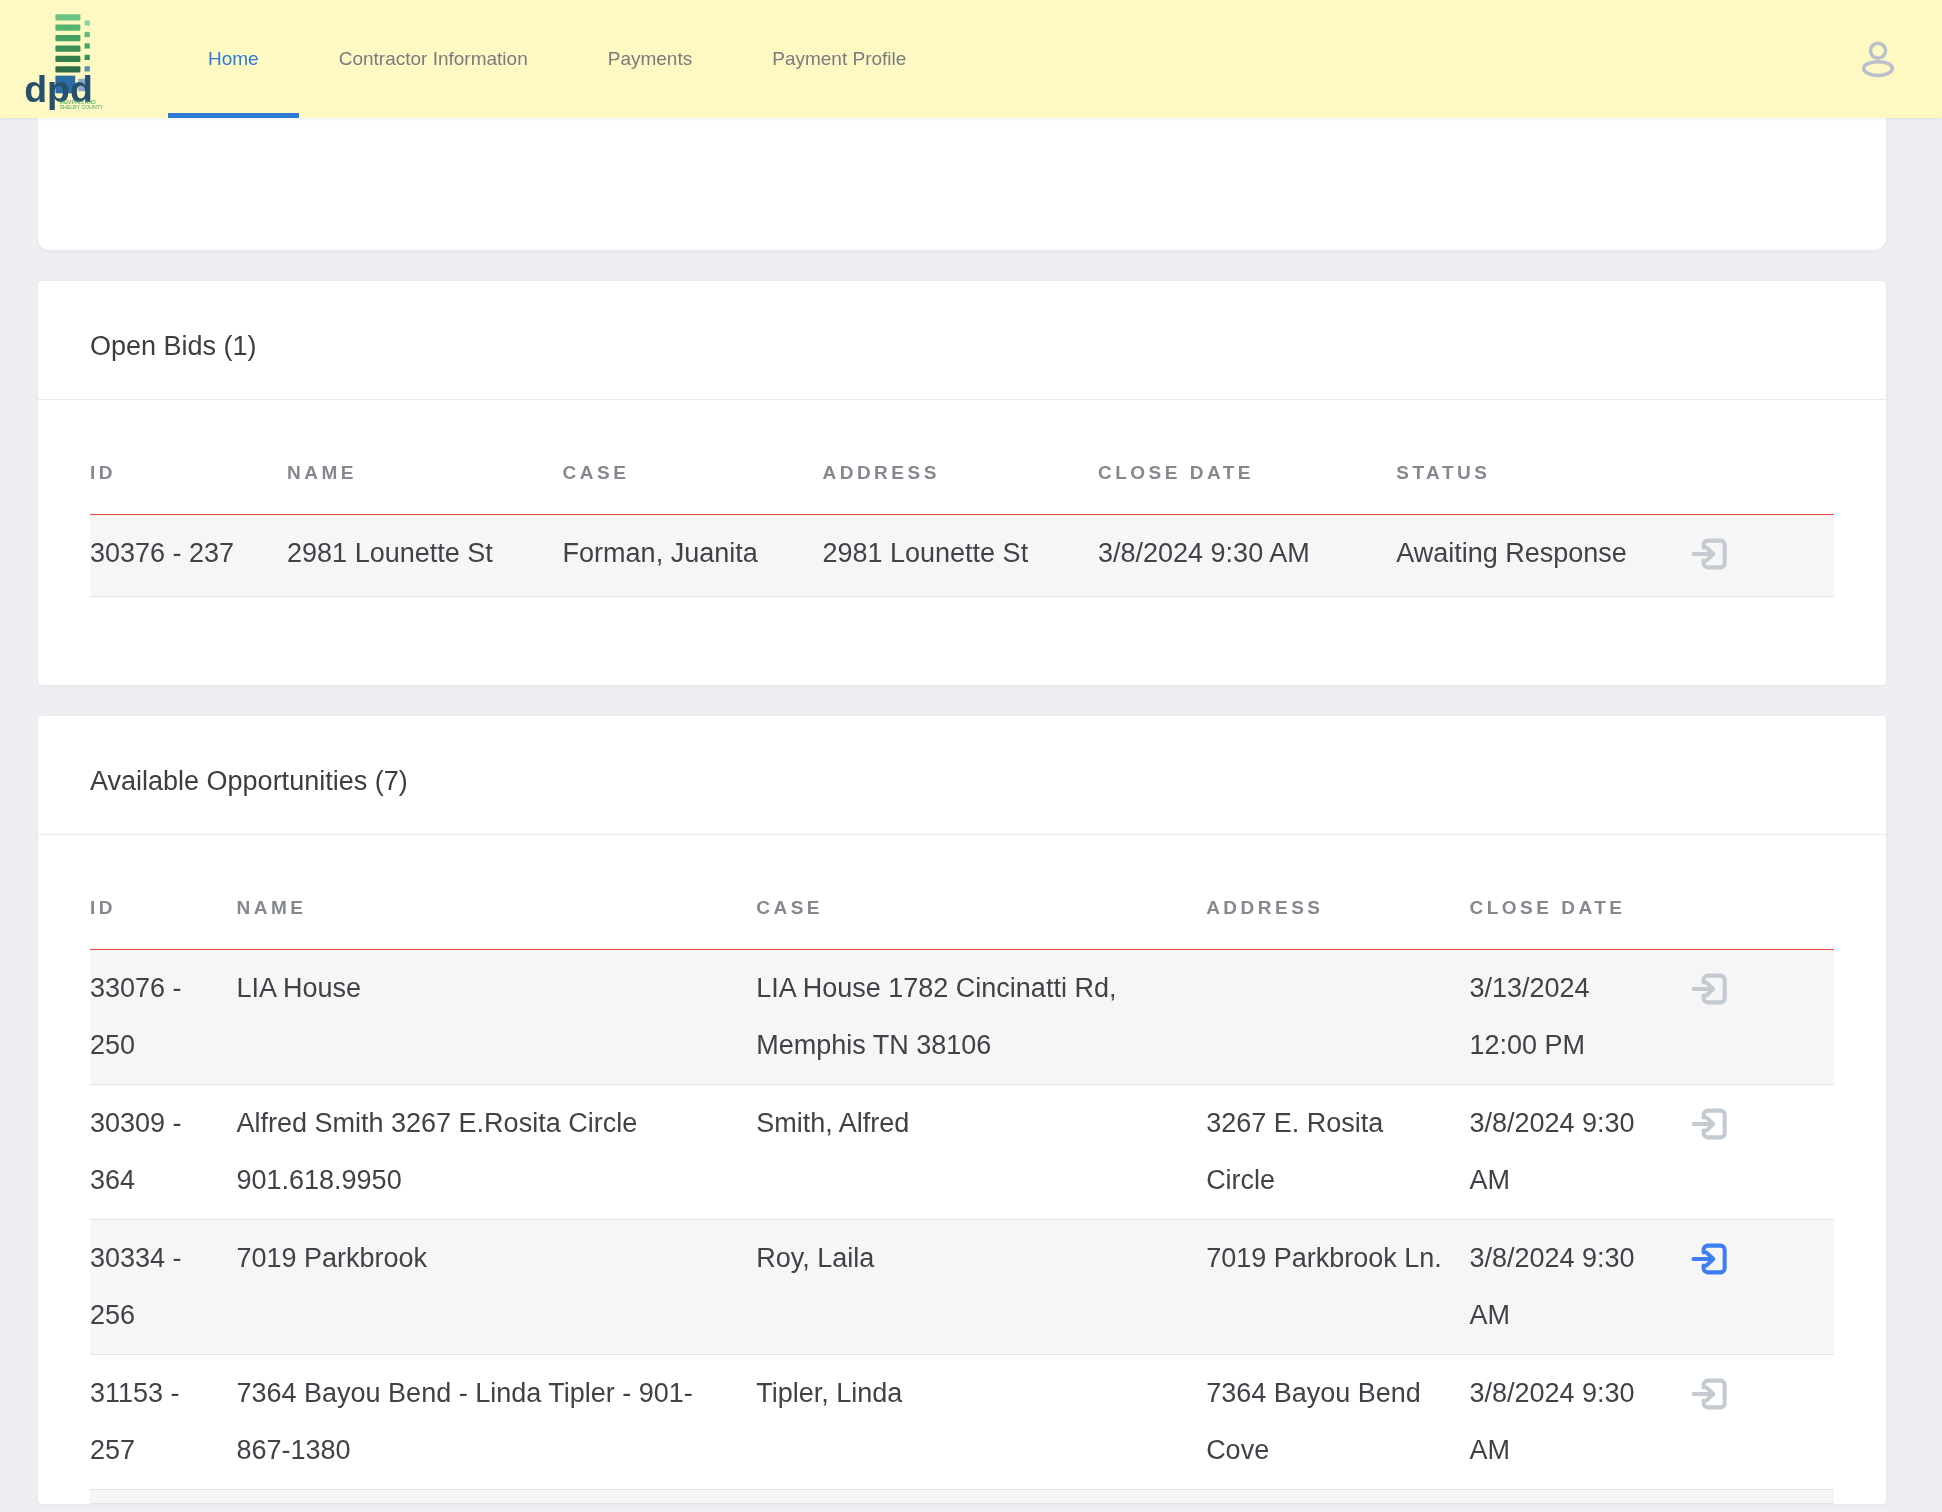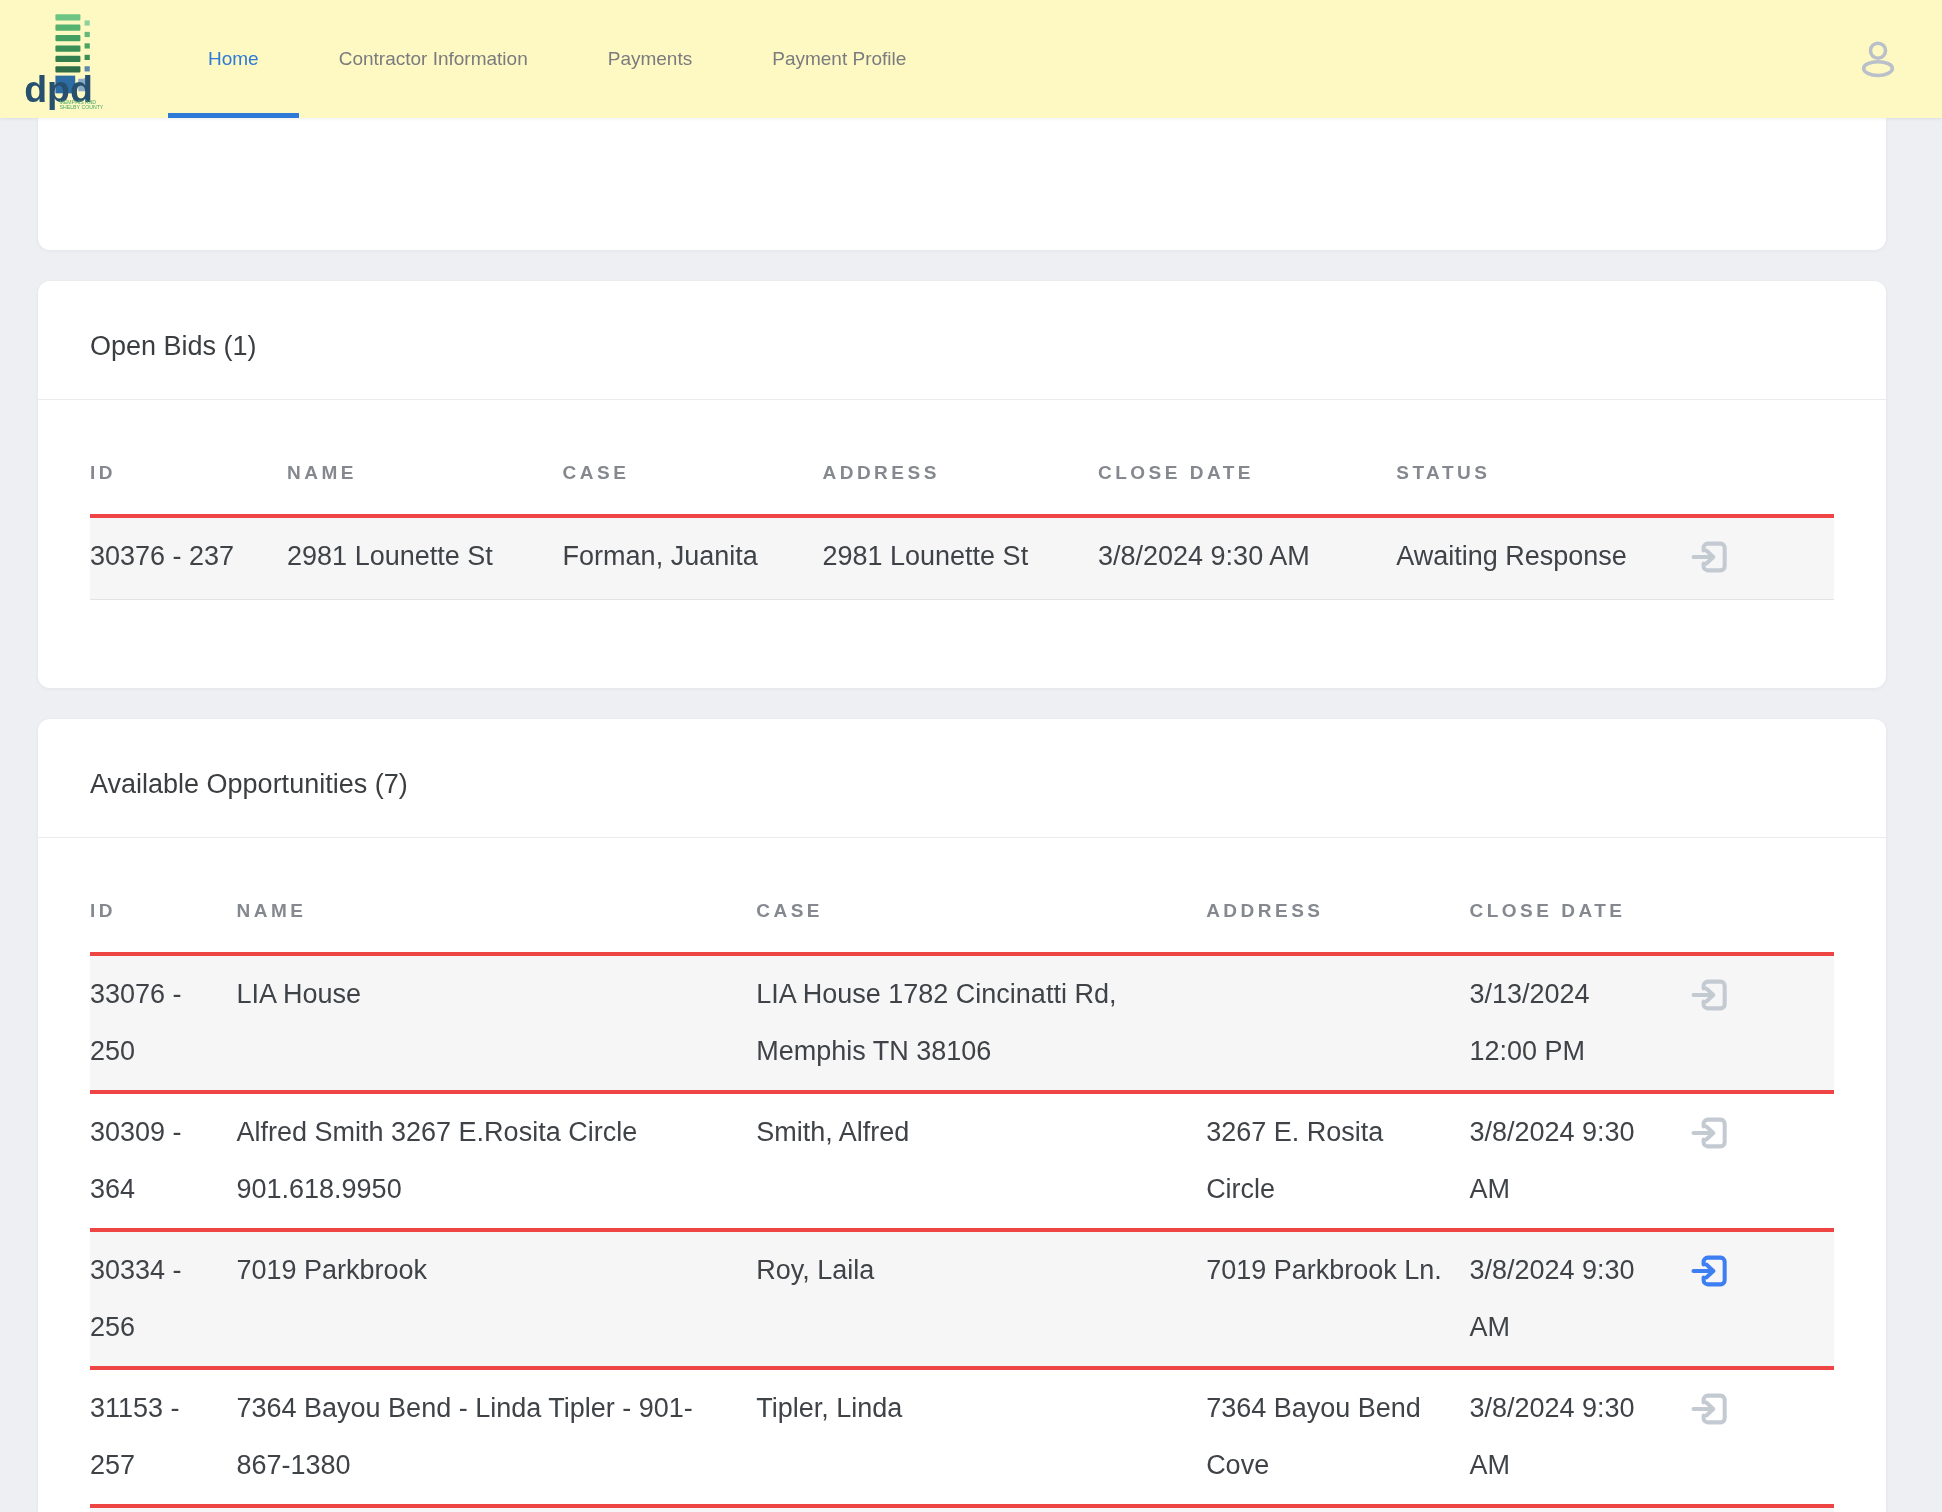--- a/index.html
+++ b/index.html
@@ -25,41 +25,41 @@
     content:""; position:absolute; left:0; right:0; bottom:0; height:5px;
     background:var(--accent-blue,#2e7ad6);
   }
   .user-btn { margin-left:auto; margin-right:38px; align-self:center; width:52px; height:52px;
     display:flex; align-items:center; justify-content:center; cursor:pointer; }
   .user-btn svg { width:50px; height:50px; stroke:var(--icon-user,#b9c0ca); }
 
   
   .content { margin:0 56px 0 38px; }
   .card {
-    background:#fff; border-radius:12px;
+    background:#fff; border-radius:4px;
     box-shadow:0 1px 4px rgba(25,35,60,.05);
   }
   .partial-card { height:132px; border-radius:0 0 12px 12px; }
   .card.section { margin-top:31px; }
   .card-title-row { padding:50px 52px 37px 52px; }
   .card-title { font-size:27px; color:#3b3e41; }
   .divider { height:1px; background:#ebebee; }
   .table-wrap { padding:62px 52px 88px 52px; }
   .table-wrap.tall { padding-bottom:0; }
 
   table { width:100%; border-collapse:collapse; table-layout:fixed; }
   th {
     text-align:left; font-size:19px; font-weight:700; letter-spacing:3.5px;
     color:var(--header-gray,#85898f); padding:0 24px 30px 0; white-space:nowrap;margin-left:13px;
   }
   td {
     font-size:27px; color:#3f4347; line-height:57px; vertical-align:top;
     padding:10px 24px 10px 0; word-wrap:break-word;
   }
-  tbody tr { border-top:4px solid #ef4444; border-bottom:1px solid #e3e3e5; }
+  tbody tr { border-top:1px solid #ef4444; border-bottom:1px solid #e3e3e5; }
   tbody tr:nth-child(odd) { background:var(--row-alt,#f6f6f7); }
   td.icon-cell { padding:16px 0 0 0; }
   .enter-btn { display:inline-flex; width:46px; height:46px; align-items:center;
     justify-content:center; cursor:pointer; color:var(--icon-gray,#c4cad2); }
   .enter-btn.active { color:var(--icon-blue,#3d7ef2); }
   .enter-btn svg { width:44px; height:44px; }
   tr.sliver td { padding:0; height:14px; line-height:14px; }
 
   
   col.ob-id{width:11.3%} col.ob-name{width:15.8%} col.ob-case{width:14.9%}

